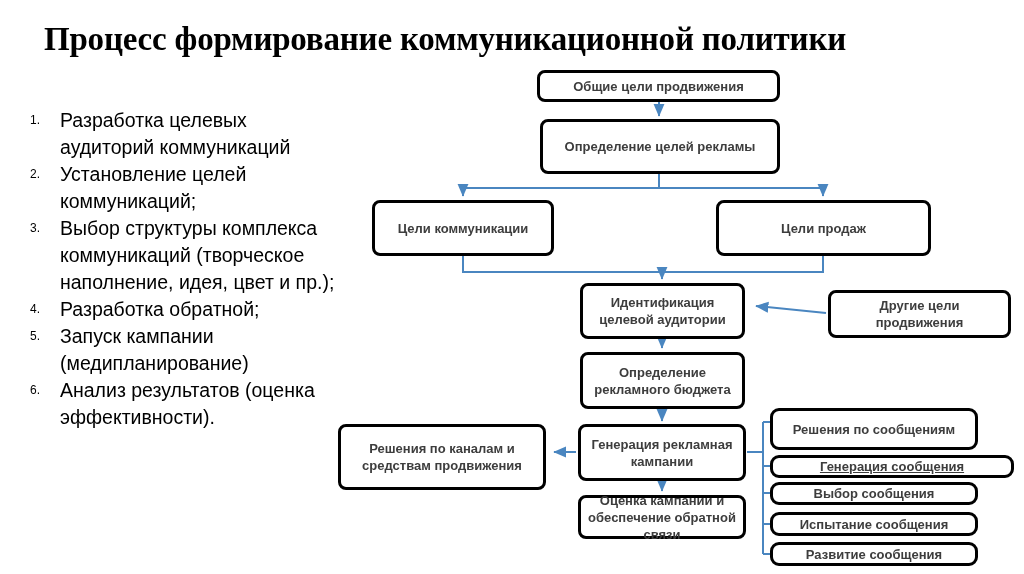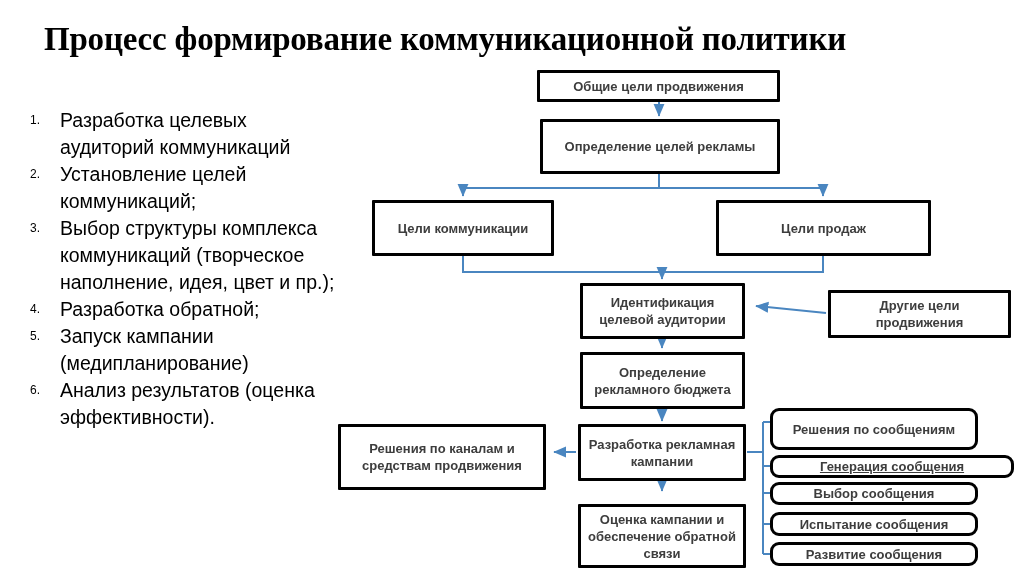--- a/index.html
+++ b/index.html
@@ -65,21 +65,21 @@
     font-size: 19.5px;
     line-height: 27px;
     color: #000;
   }
 
   
   .node {
     position: absolute;
     box-sizing: border-box;
     border: 3px solid #000000;
-    border-radius: 1px;
+    border-radius: 8px;
     background: #ffffff;
     display: flex;
     align-items: center;
     justify-content: center;
     text-align: center;
     color: #3d3d3d;
     font-size: 13px;
     line-height: 17px;
     font-weight: bold;
     padding: 2px 6px;
@@ -191,24 +191,24 @@
 
   <div class="node" style="left:580px; top:352px; width:165px; height:57px;">
     <span>Определение рекламного бюджета</span>
   </div>
 
   <div class="node" style="left:338px; top:424px; width:208px; height:66px;">
     <span>Решения по каналам и средствам продвижения</span>
   </div>
 
   <div class="node" style="left:578px; top:424px; width:168px; height:57px;">
-    <span>Разработка рекламная кампании</span>
-  </div>
-
-  <div class="node" style="left:578px; top:495px; width:168px; height:64px;margin-top:9px;">
+    <span>Генерация рекламная кампании</span>
+  </div>
+
+  <div class="node" style="left:578px; top:495px; width:168px; height:44px;">
     <span>Оценка кампании и обеспечение обратной связи</span>
   </div>
 
   <div class="node thin" style="left:770px; top:408px; width:208px; height:42px;">
     <span>Решения по сообщениям</span>
   </div>
 
   <div class="node thin" style="left:770px; top:455px; width:244px; height:23px;text-decoration:underline;">
     <span>Генерация сообщения</span>
   </div>

